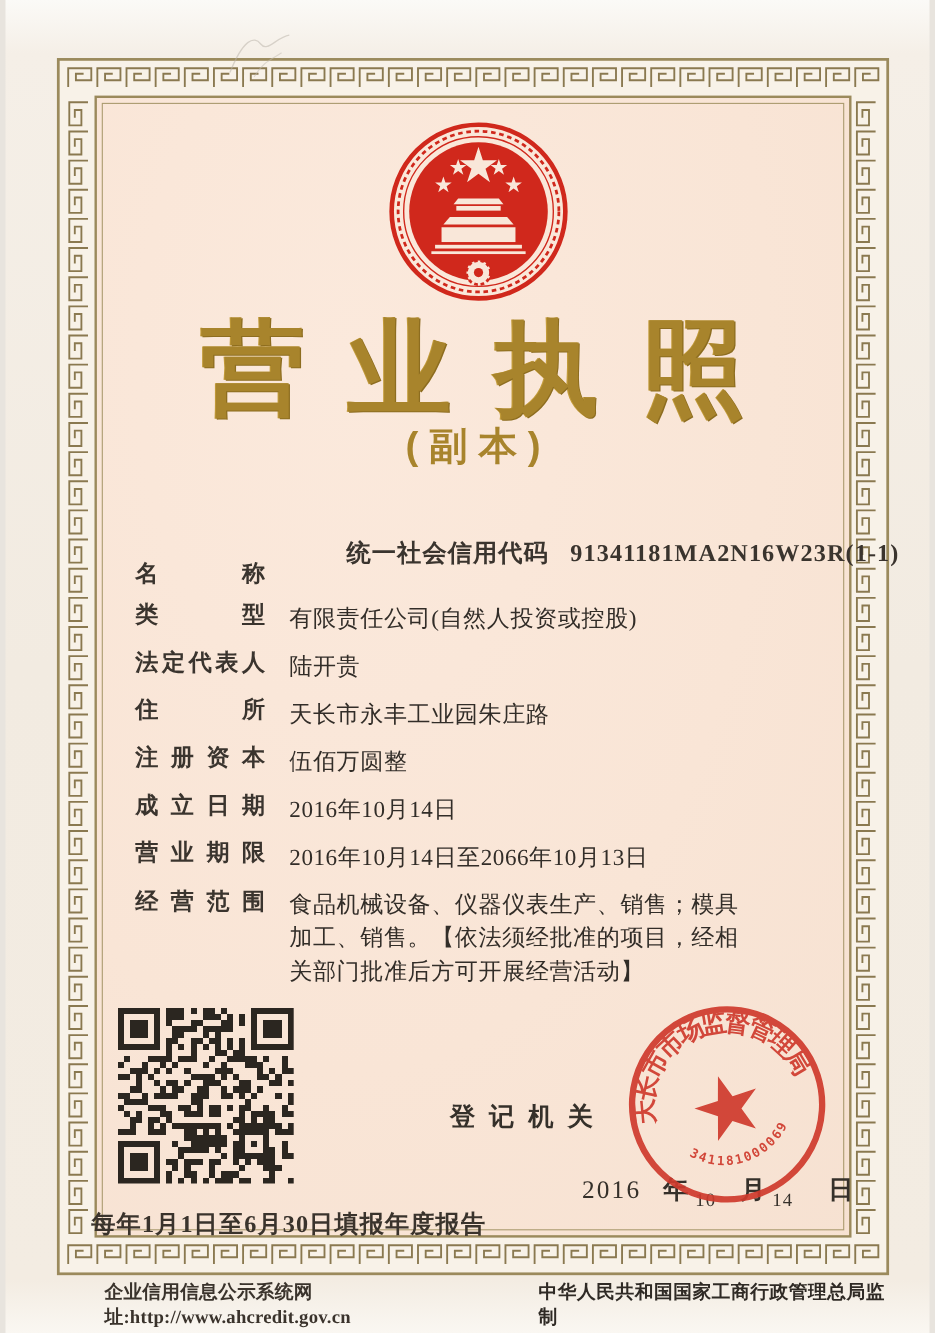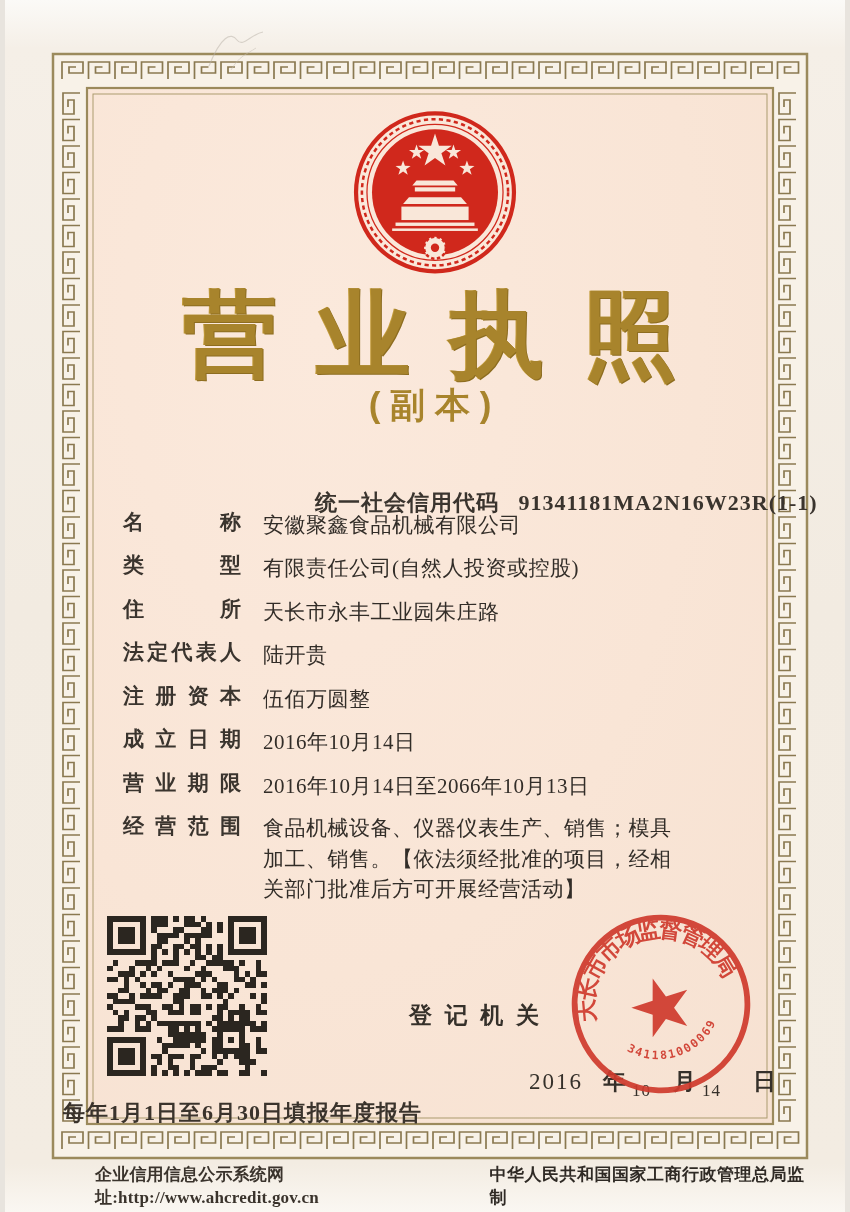--- a/index.html
+++ b/index.html
@@ -67,20 +67,21 @@
   .issue-date .unit { font-size:23px; font-weight:700; font-family:"Liberation Sans",sans-serif; }
   .issue-date .u-year { margin-left:16px; }
   .issue-date .stamp-num { font-size:17px; position:relative; top:7px; margin-left:2px; letter-spacing:1px; }
   .issue-date .u-month { margin-left:18px; }
   .issue-date .u-day { margin-left:28px; }
 
   .annual-note {
     position:absolute; left:58px; top:1098px; z-index:2;
     font-size:22px; font-weight:700; color:#3a332c; letter-spacing:1px;
     font-family:"Liberation Serif", serif;
+    padding-left:20px;
   }
 
   .footer {
     position:absolute; left:48px; top:1163px; width:754px; z-index:2;
     display:flex; justify-content:space-between; align-items:baseline;
   }
   .footer-left {
     font-size:17px; font-weight:700; color:#3a332c;
     font-family:"Liberation Serif", serif; letter-spacing:0.2px;margin-left:42px;
   }
@@ -146,33 +147,32 @@
   <div class="subtitle">(副本)</div>
 
   <div class="code-line">
     <span class="code-label">统一社会信用代码</span>
     <span class="code-value">91341181MA2N16W23R(1-1)</span>
   </div>
 
   <div class="fields">
     <div class="field-row">
       <div class="field-label">名称</div>
-      <div class="field-value">安徽聚鑫食品机械有限公司</div>
     </div>
     <div class="field-row">
       <div class="field-label">类型</div>
       <div class="field-value">有限责任公司(自然人投资或控股)</div>
     </div>
     <div class="field-row">
+      <div class="field-label">法定代表人</div>
+      <div class="field-value">陆开贵</div>
+    </div>
+    <div class="field-row">
       <div class="field-label">住所</div>
       <div class="field-value">天长市永丰工业园朱庄路</div>
-    </div>
-    <div class="field-row">
-      <div class="field-label">法定代表人</div>
-      <div class="field-value">陆开贵</div>
     </div>
     <div class="field-row">
       <div class="field-label">注册资本</div>
       <div class="field-value">伍佰万圆整</div>
     </div>
     <div class="field-row">
       <div class="field-label">成立日期</div>
       <div class="field-value">2016年10月14日</div>
     </div>
     <div class="field-row">

